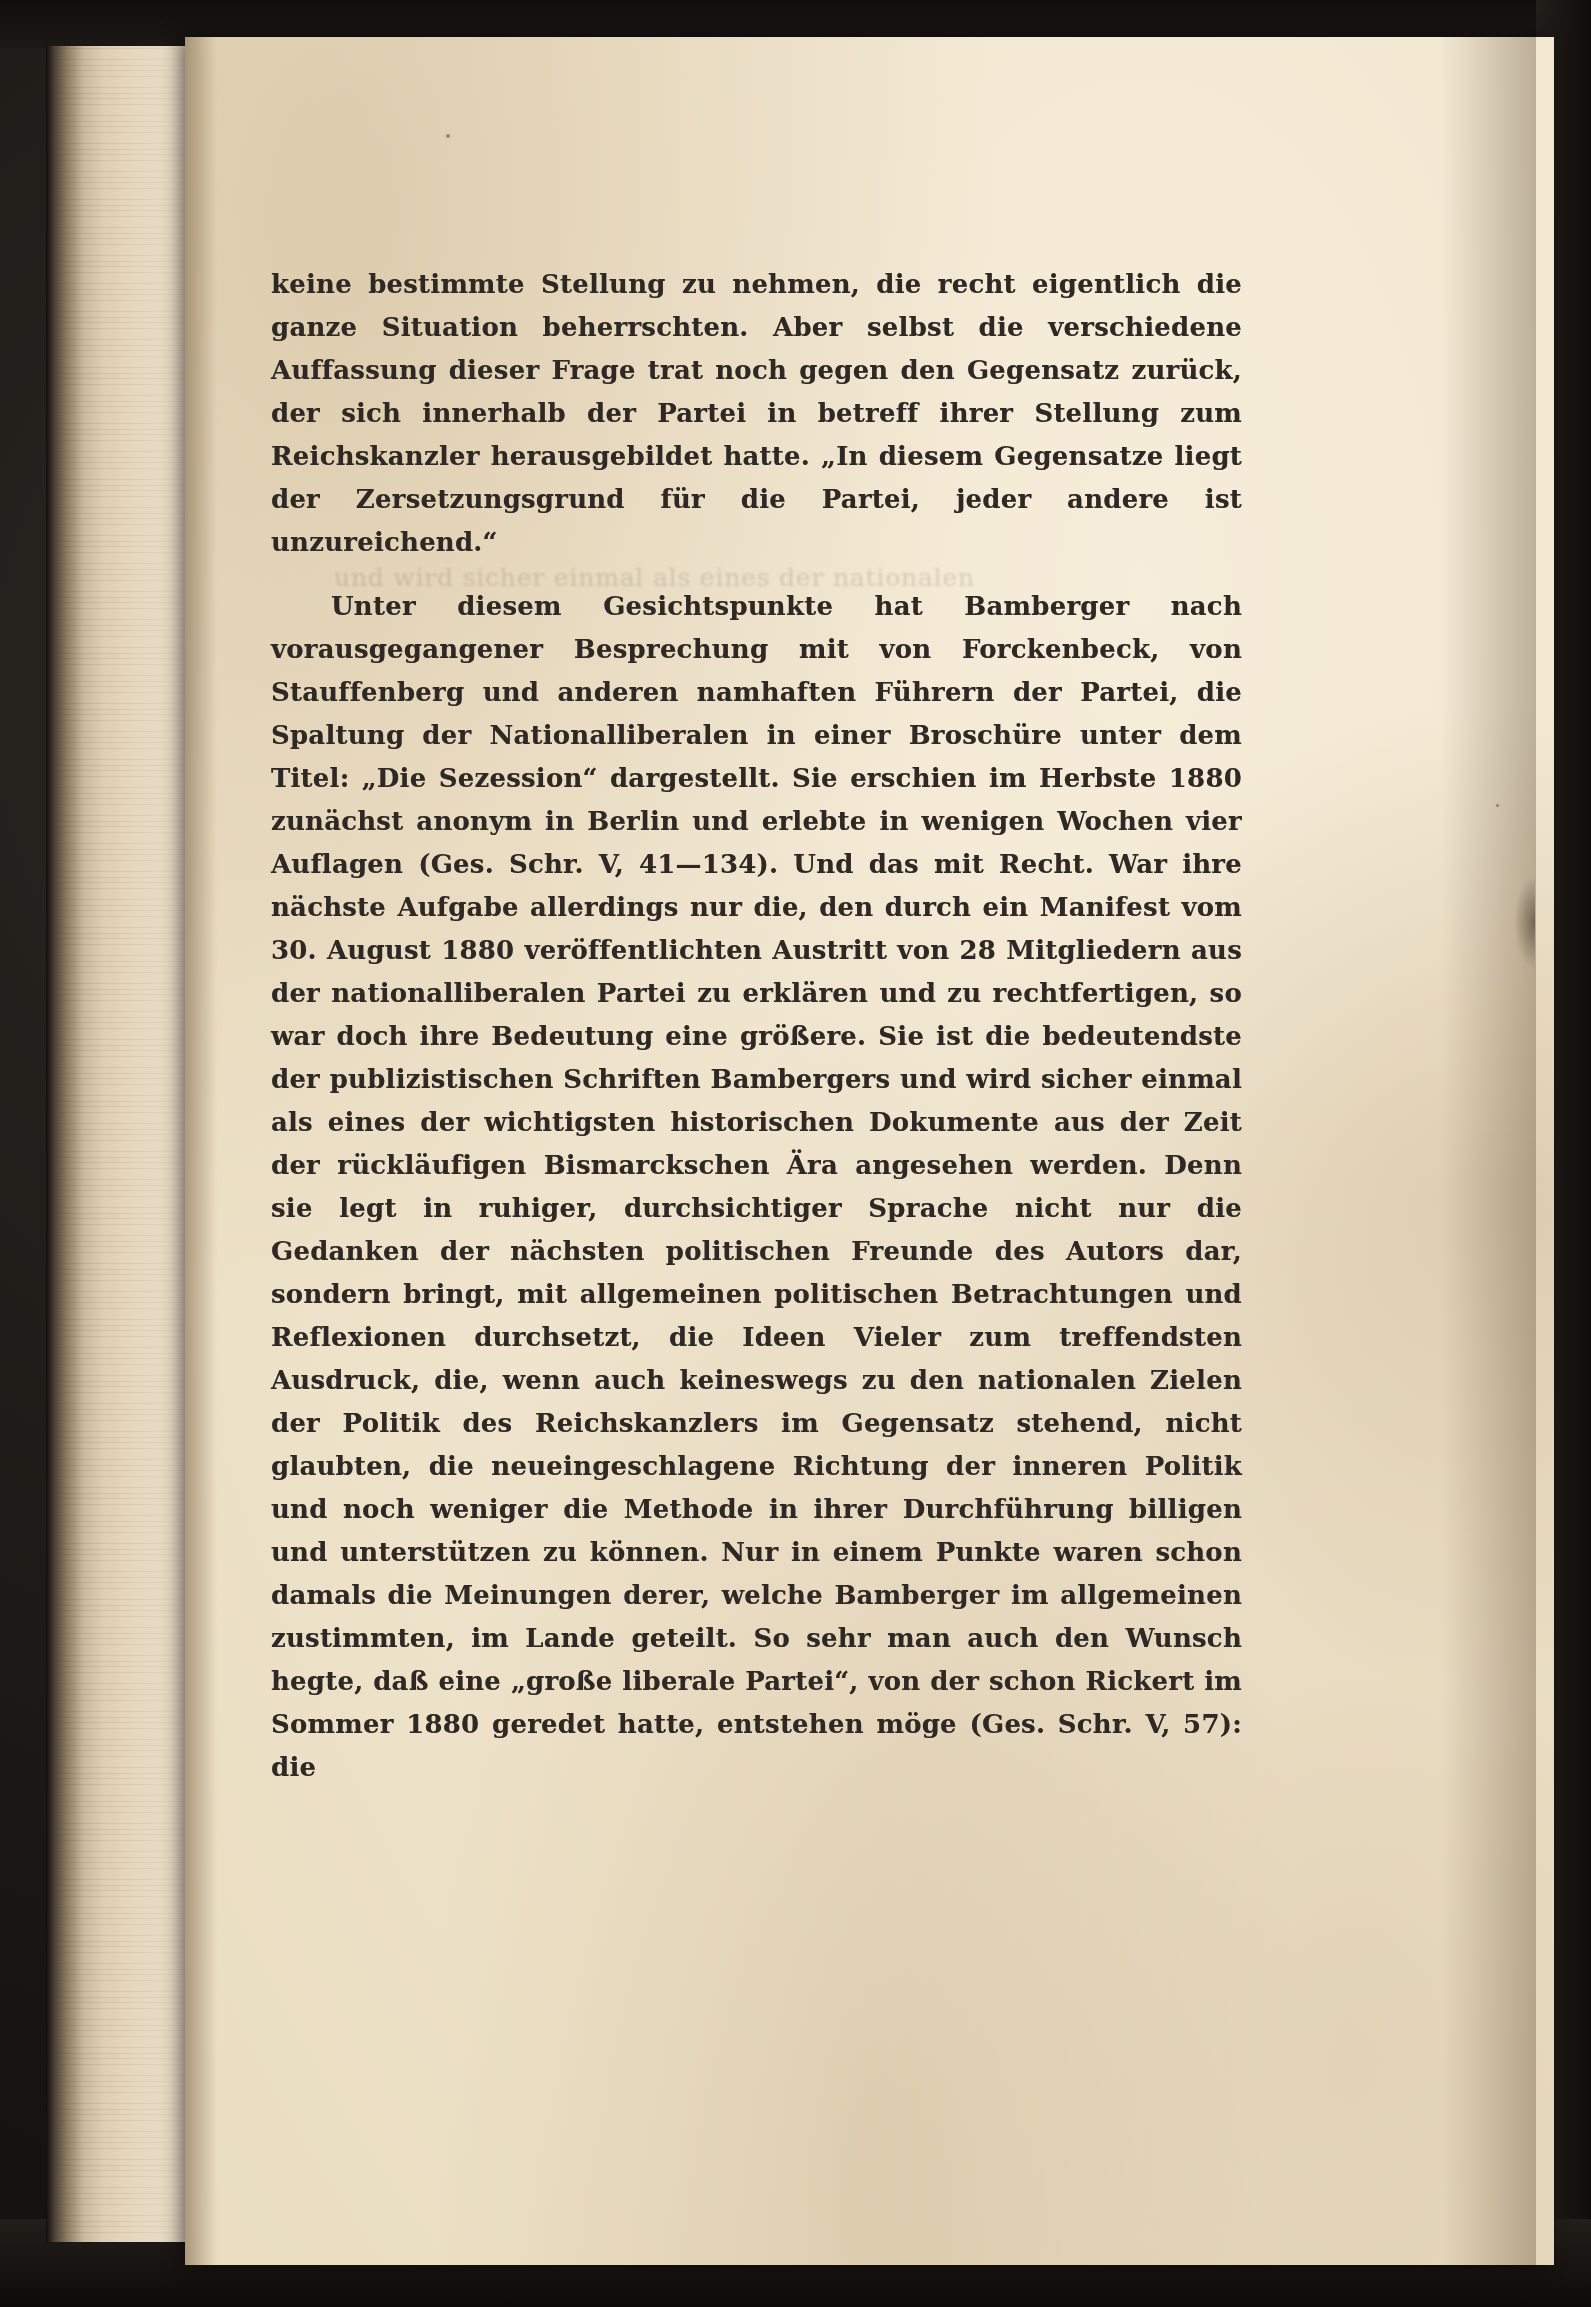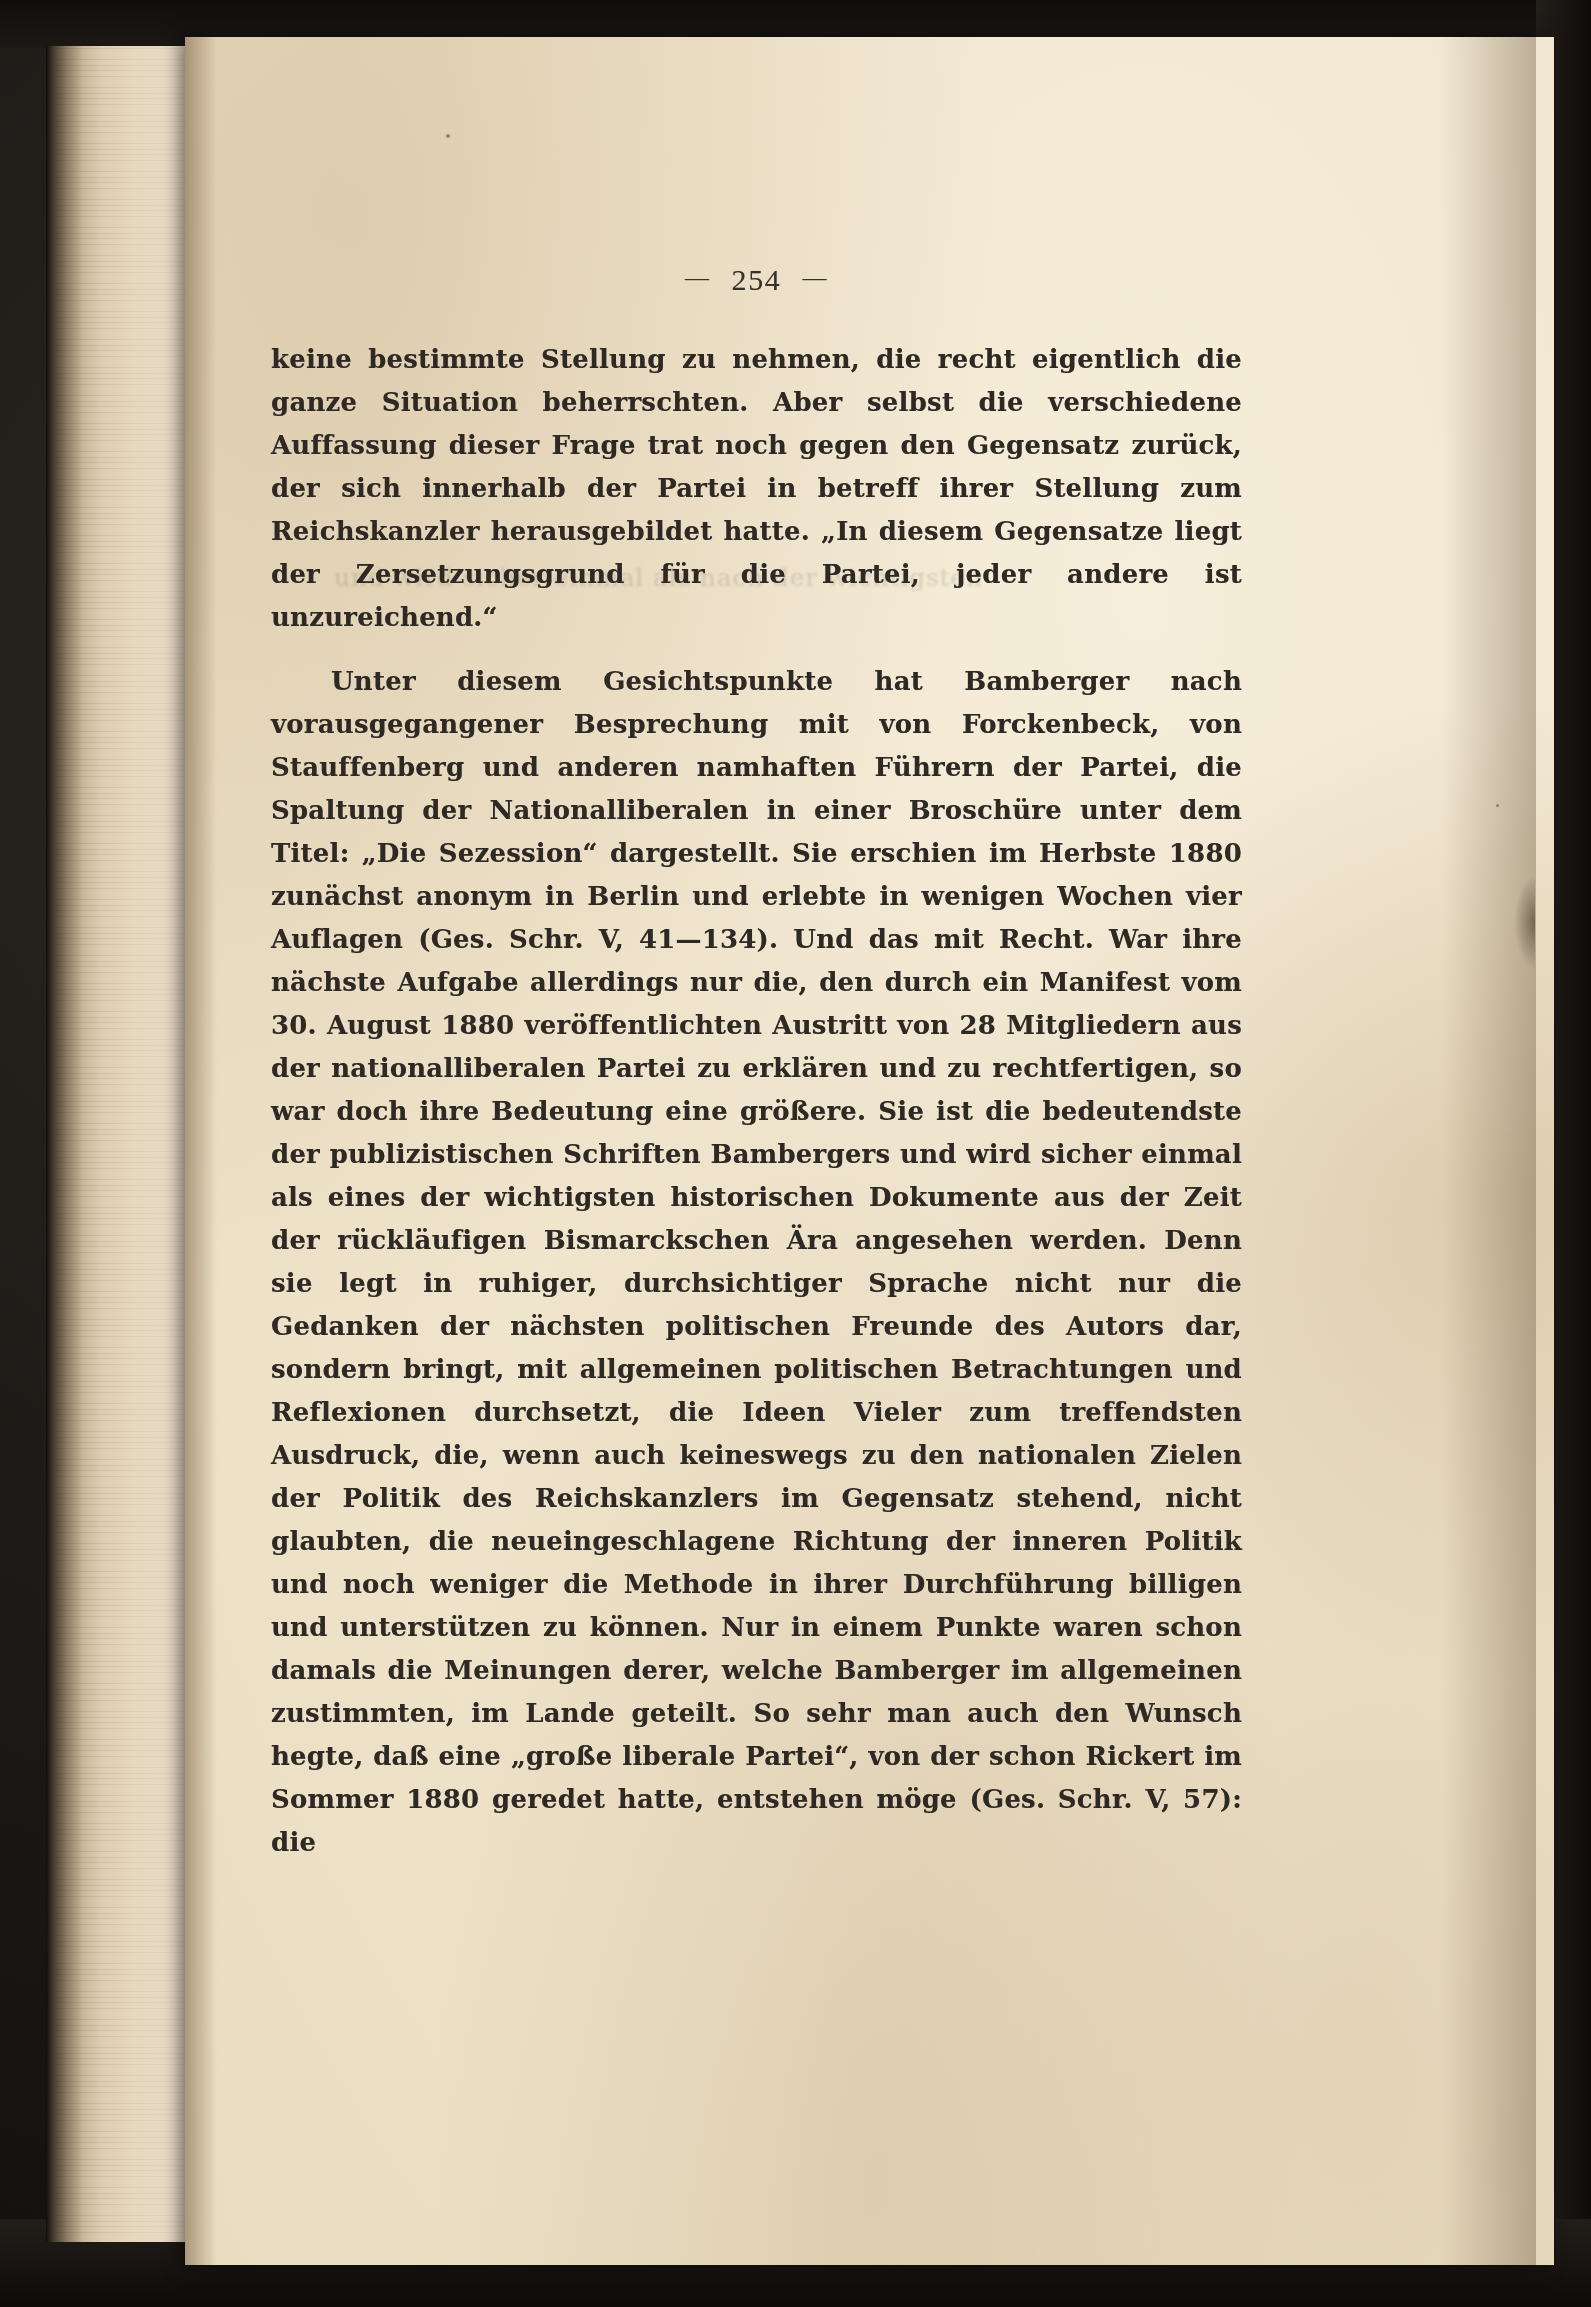--- a/index.html
+++ b/index.html
@@ -199,26 +199,23 @@
   <div class="stack-lines"></div>
 
   <div class="page"></div>
   <div class="page-edge"></div>
   <div class="curl"></div>
   <div class="curl-nick"></div>
 
   <div class="speck" style="left:446px; top:134px;"></div>
   <div class="speck" style="left:1496px; top:804px; width:3.2px; height:3.2px;"></div>
 
-  <div class="ghost">und wird sicher einmal als nach der wichtigsten</div>
+  <div class="ghost">und wird sicher einmal als eines der nationalen</div>
 
   <div class="content">
 
-    <div class="folio">
-      <span class="dash">—</span><span>254</span><span class="dash">—</span>
-    </div>
 
     <p class="para">keine bestimmte Stellung zu nehmen, die recht eigentlich die ganze Situation beherrschten. Aber selbst die verschiedene Auffassung dieser Frage trat noch gegen den Gegensatz zurück, der sich innerhalb der Partei in betreff ihrer Stellung zum Reichskanzler herausgebildet hatte. „In diesem Gegensatze liegt der Zersetzungsgrund für die Partei, jeder andere ist unzureichend.“</p>
     <p class="para indent">Unter diesem Gesichtspunkte hat Bamberger nach vorausgegangener Besprechung mit von Forckenbeck, von Stauffenberg und anderen namhaften Führern der Partei, die Spaltung der Nationalliberalen in einer Broschüre unter dem Titel: „Die Sezession“ dargestellt. Sie erschien im Herbste 1880 zunächst anonym in Berlin und erlebte in wenigen Wochen vier Auflagen (Ges. Schr. V, 41—134). Und das mit Recht. War ihre nächste Aufgabe allerdings nur die, den durch ein Manifest vom 30. August 1880 veröffentlichten Austritt von 28 Mitgliedern aus der nationalliberalen Partei zu erklären und zu rechtfertigen, so war doch ihre Bedeutung eine größere. Sie ist die bedeutendste der publizistischen Schriften Bambergers und wird sicher einmal als eines der wichtigsten historischen Dokumente aus der Zeit der rückläufigen Bismarckschen Ära angesehen werden. Denn sie legt in ruhiger, durchsichtiger Sprache nicht nur die Gedanken der nächsten politischen Freunde des Autors dar, sondern bringt, mit allgemeinen politischen Betrachtungen und Reflexionen durchsetzt, die Ideen Vieler zum treffendsten Ausdruck, die, wenn auch keineswegs zu den nationalen Zielen der Politik des Reichskanzlers im Gegensatz stehend, nicht glaubten, die neueingeschlagene Richtung der inneren Politik und noch weniger die Methode in ihrer Durchführung billigen und unterstützen zu können. Nur in einem Punkte waren schon damals die Meinungen derer, welche Bamberger im allgemeinen zustimmten, im Lande geteilt. So sehr man auch den Wunsch hegte, daß eine „große liberale Partei“, von der schon Rickert im Sommer 1880 geredet hatte, entstehen möge (Ges. Schr. V, 57): die</p>
 
   </div>
 </div>
 
 
 </body></html>

